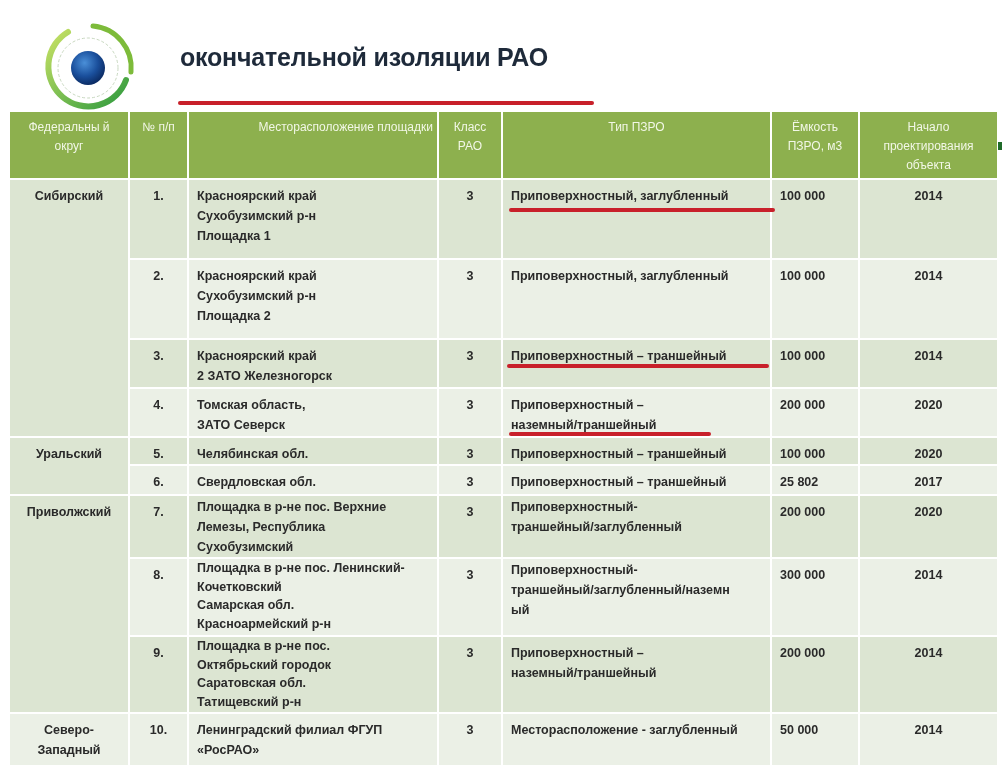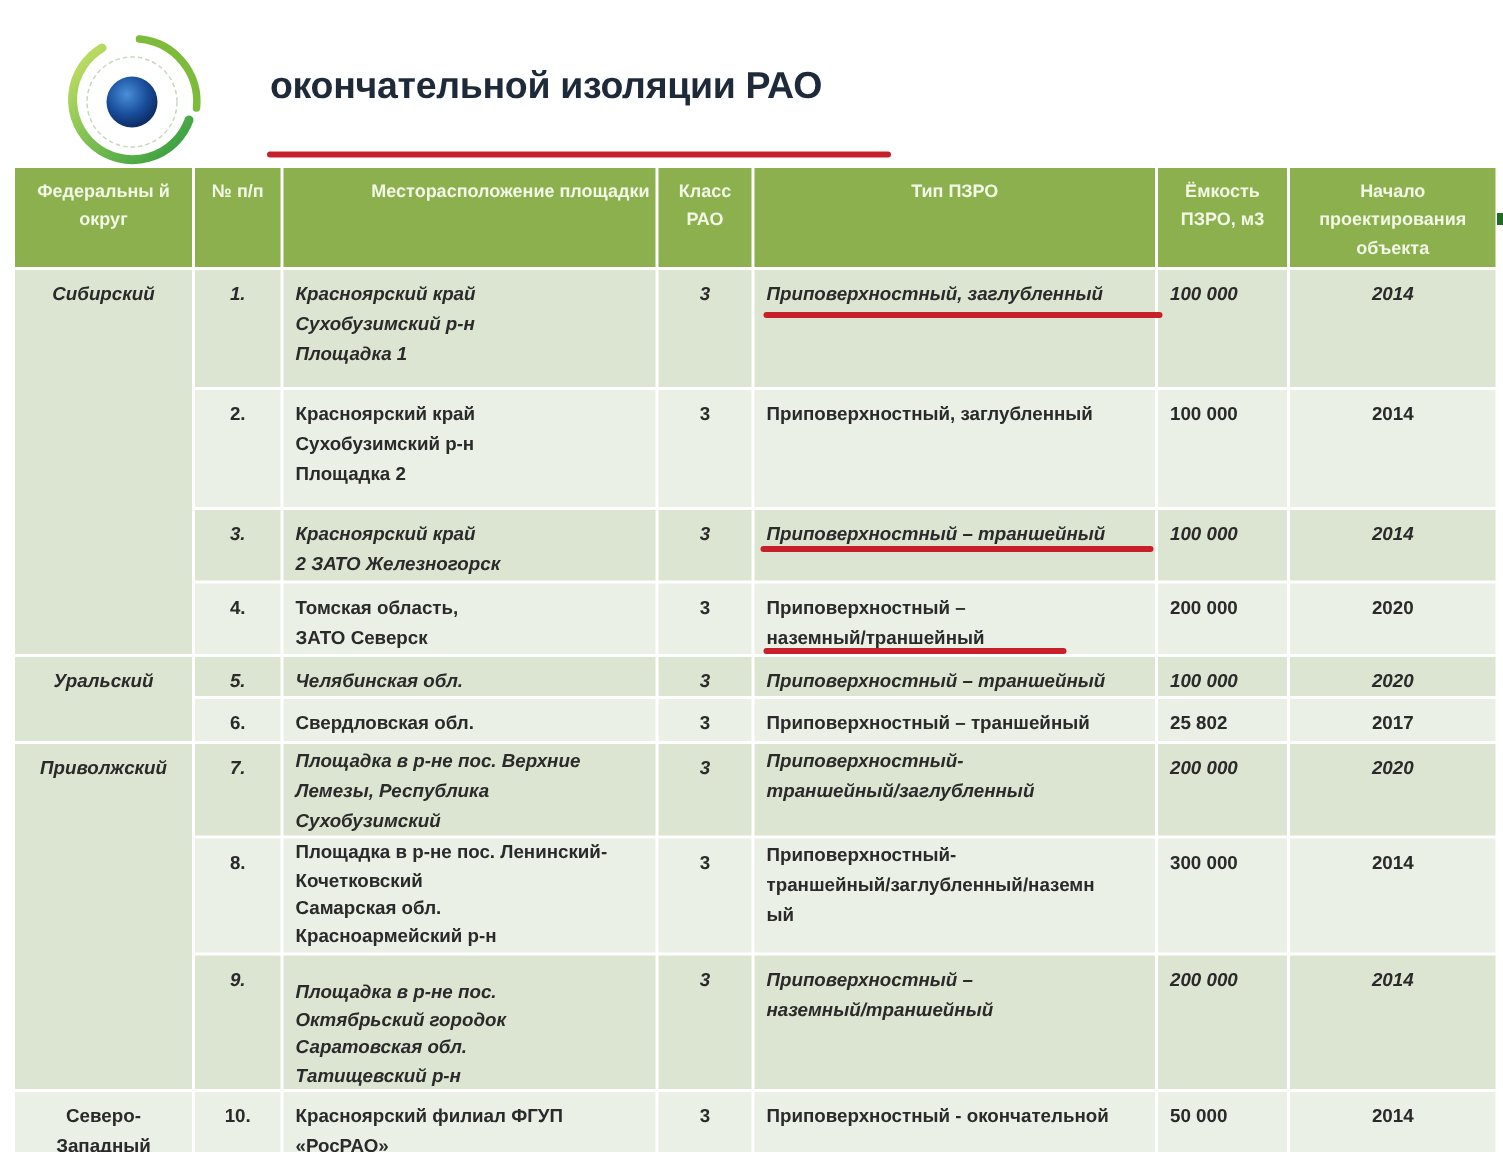--- a/index.html
+++ b/index.html
@@ -23,29 +23,29 @@
 
   table.sites {
     position: absolute; left: 10px; top: 112px;
     border-collapse: separate; border-spacing: 2px;
     table-layout: fixed;
     width: 989px;
     margin-left: -2px; margin-top: -2px;
   }
   table.sites th {
     background: #8db04e; color: #f2f7e6;
-    font-size: 12px; font-weight: bold; vertical-align: top;
+    font-size: 12px; font-weight: normal; vertical-align: top;
     padding: 6px 4px 0 4px; height: 60px; line-height: 19px; text-align: center;
   }
   table.sites th.left { text-align: right; padding-left: 12px; }
   table.sites td {
     font-size: 12.5px; line-height: 20px; vertical-align: top;
     padding: 6px 8px 0 8px; font-weight: bold; color: #2a2a2a;
   }
-  tr.odd td { background: #dce5d2; font-style: italic; }
+  tr.odd td { background: #dce5d2; }
   tr.even td { background: #ebf0e6; }
   td.district { background: #dce5d2 !important; text-align: center; }
   td.num { text-align: center; }
   td.cls { text-align: center; }
   td.cap { }
   td.year { text-align: center; }
   td.mid { vertical-align: middle; padding-top: 0; }
   .type-wrap { position: relative; display: inline-block; }
   .red-line {
     position: absolute; height: 4px; background: #c8202a; border-radius: 2px;
@@ -229,43 +229,43 @@
         <div>Приповерхностный-</div>
         <div>траншейный/заглубленный/наземн</div>
         <div>ый</div>
       </td>
       <td class="cap mid">300 000</td>
       <td class="year mid">2014</td>
     </tr>
 
     <tr class="odd" style="height:75px">
       <td class="num">9.</td>
-      <td style="padding-top:15px;line-height:18.5px">
+      <td style="padding-top:0;line-height:18.5px">
         <div>Площадка в р-не пос.</div>
         <div>Октябрьский городок</div>
         <div>Саратовская обл.</div>
         <div>Татищевский р-н</div>
       </td>
       <td class="cls mid">3</td>
       <td>
         <div>Приповерхностный –</div>
         <div>наземный/траншейный</div>
       </td>
       <td class="cap">200 000</td>
       <td class="year mid">2014</td>
     </tr>
 
     <tr class="even" style="height:51px">
       <td class="district" style="background:#ebf0e6 !important">Северо-Западный</td>
       <td class="num">10.</td>
       <td>
-        <div>Красноярский филиал ФГУП</div>
+        <div>Ленинградский филиал ФГУП</div>
         <div>«РосРАО»</div>
       </td>
       <td class="cls">3</td>
       <td>
-          <div>Приповерхностный - окончательной</div>
+          <div>Месторасположение - заглубленный</div>
         </td>
       <td class="cap">50 000</td>
       <td class="year">2014</td>
     </tr>
   </tbody>
 </table>
 
 </body></html>

